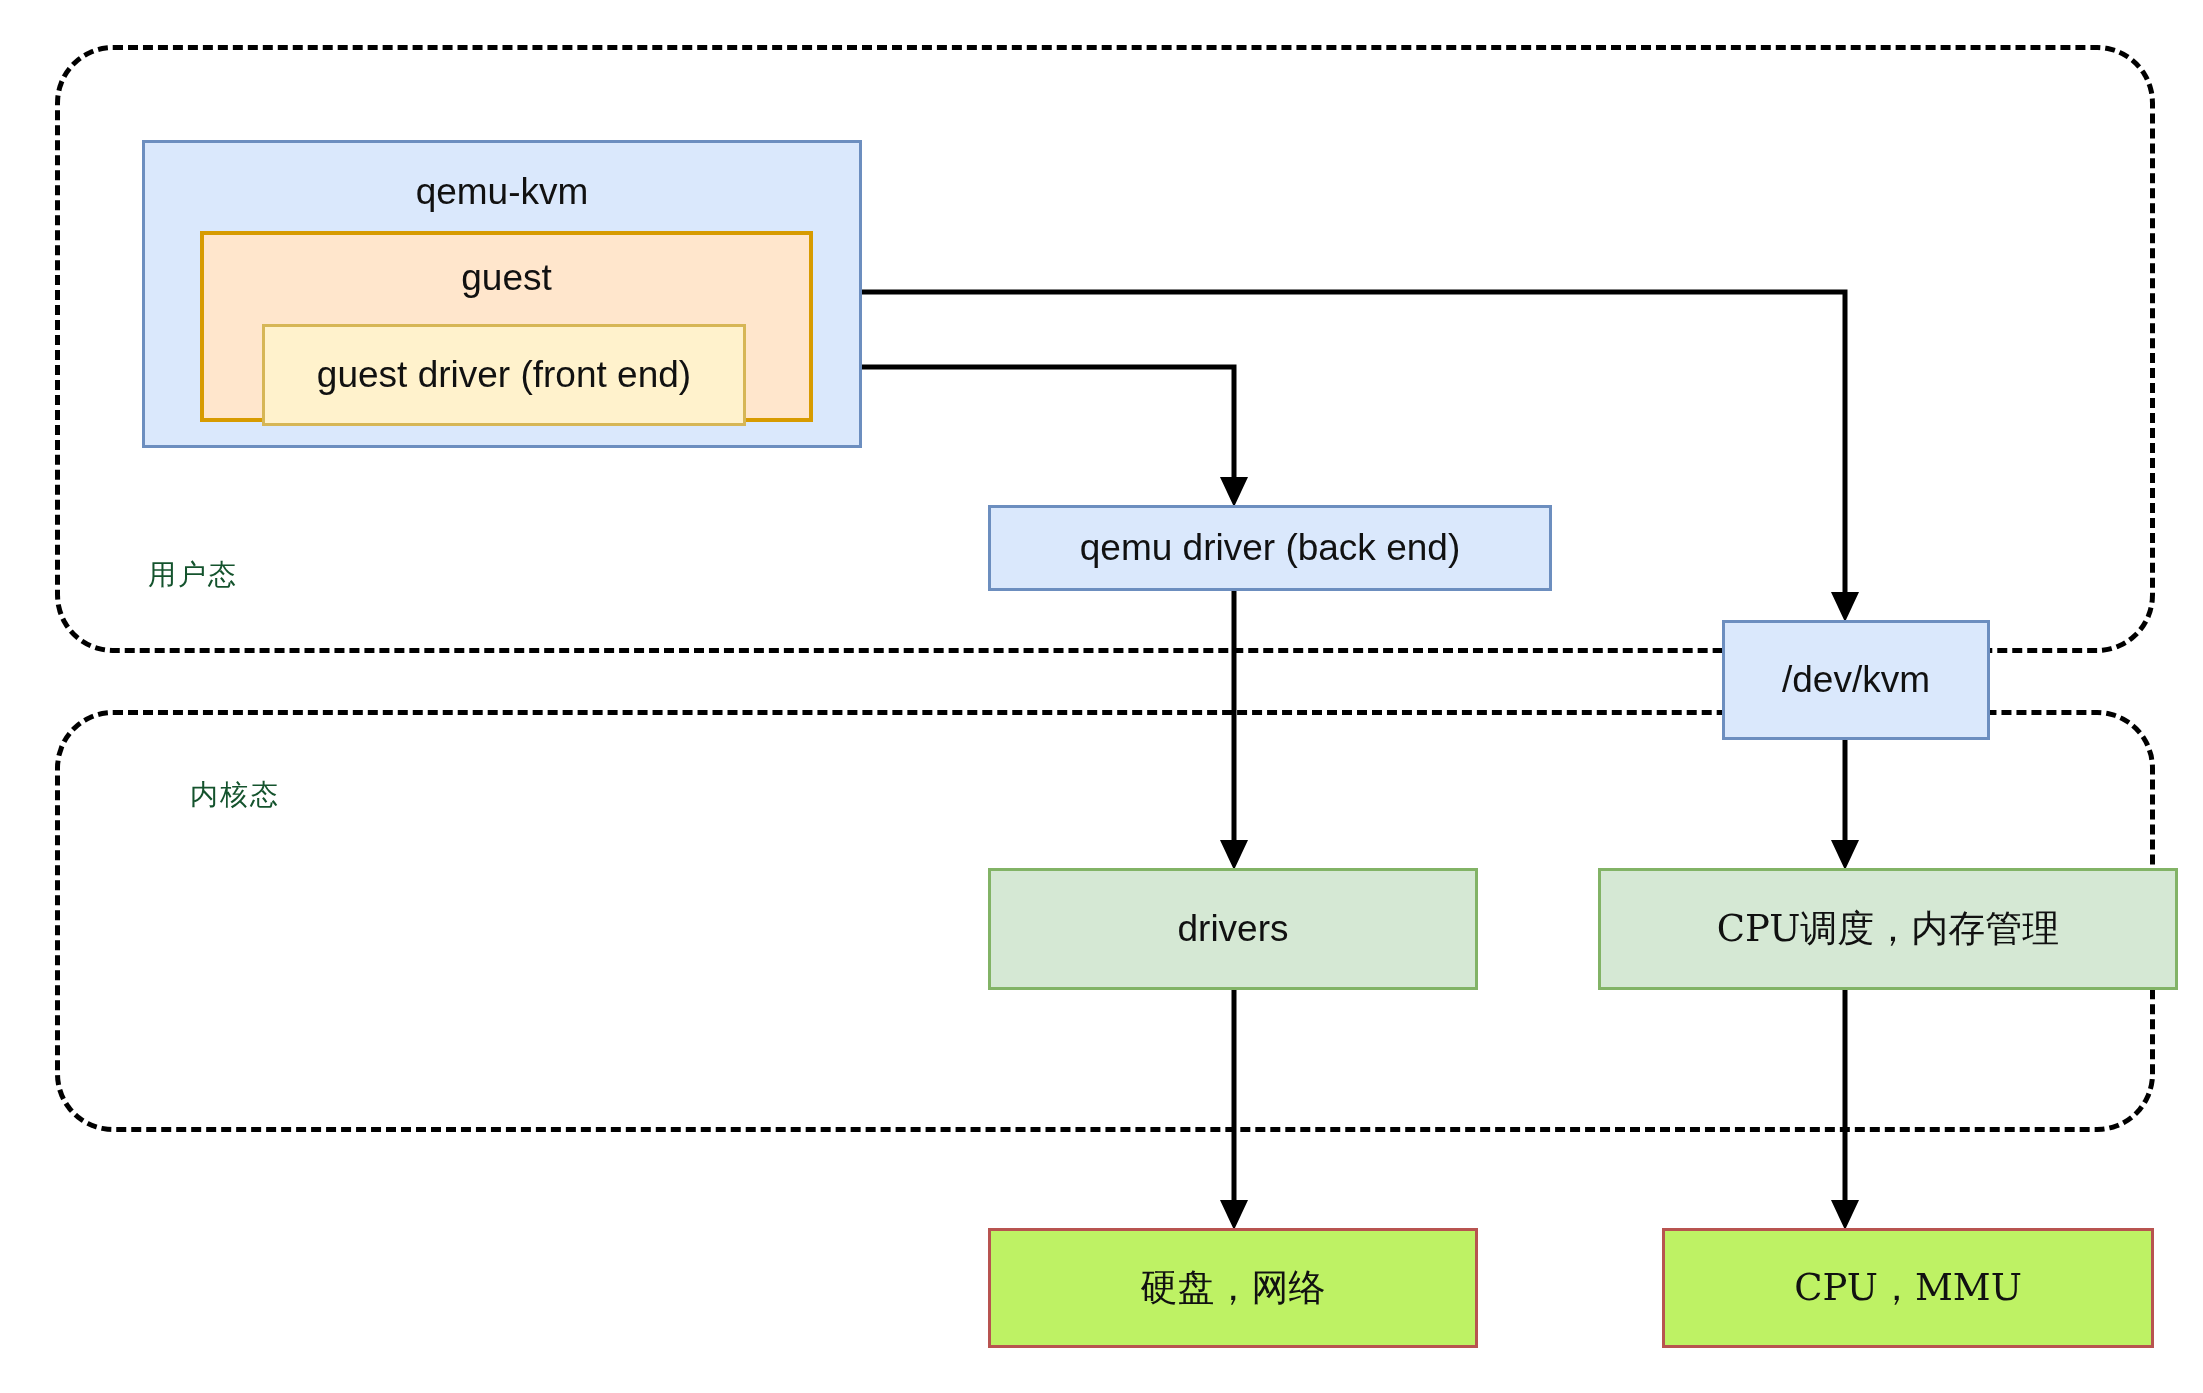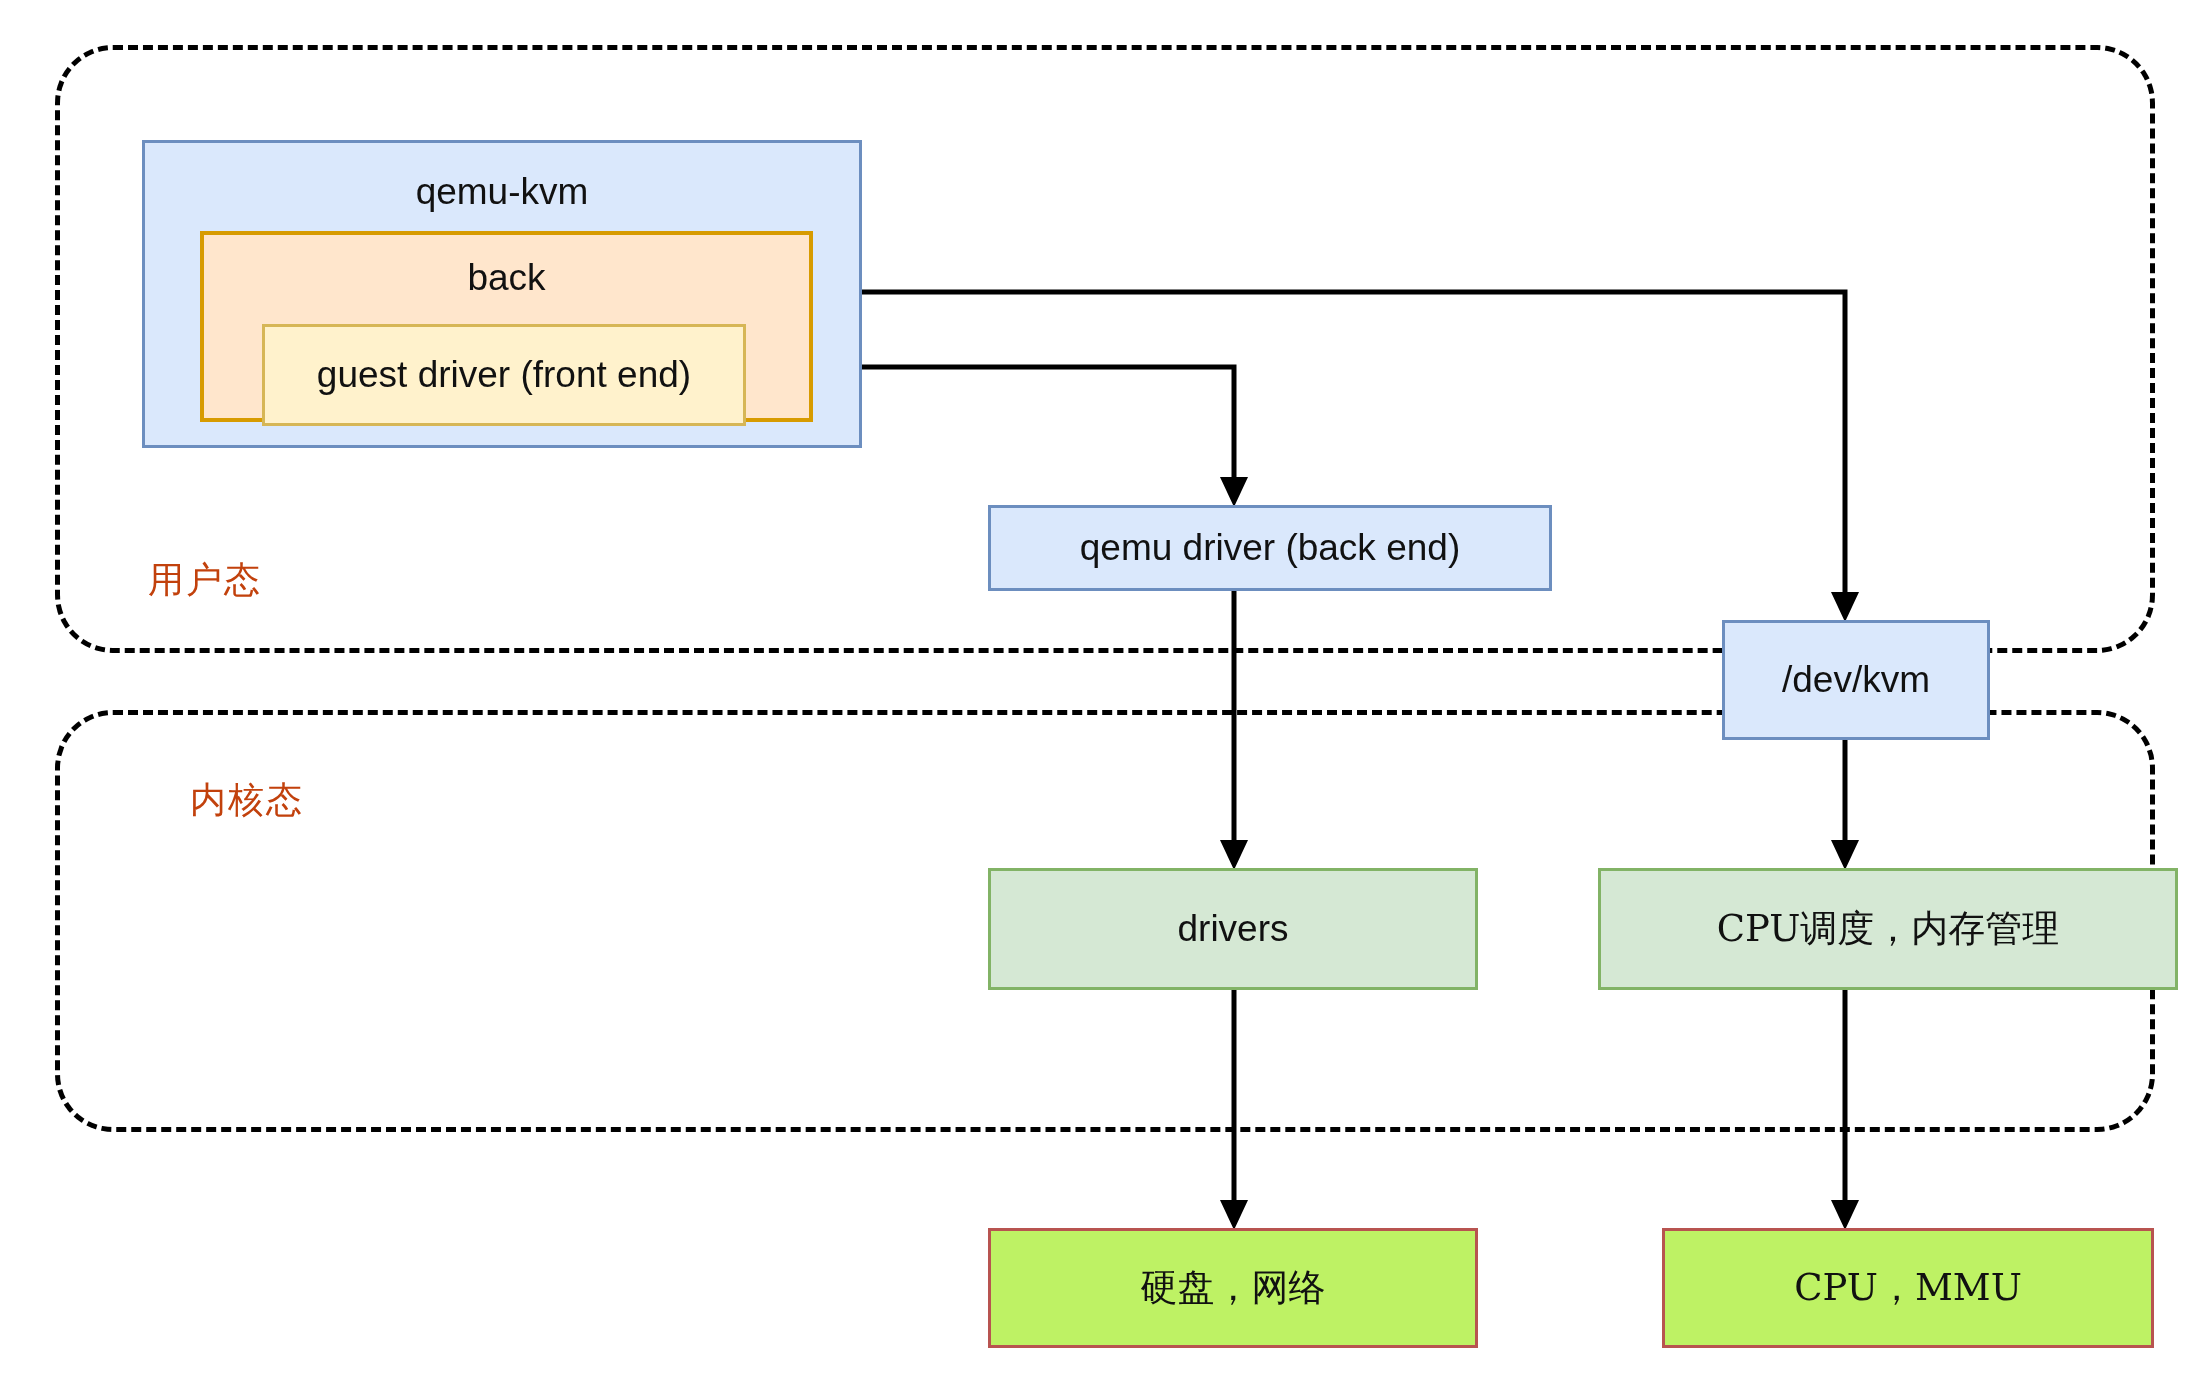--- a/index.html
+++ b/index.html
@@ -24,22 +24,22 @@
     border-radius: 58px;
     box-sizing: border-box;
     background: transparent;
   }
   #zone-user  { left: 55px; top: 45px;  width: 2100px; height: 608px; }
   #zone-kernel{ left: 55px; top: 710px; width: 2100px; height: 422px; }
 
   .zone-label {
     position: absolute;
     font-family: "DejaVu Serif", "Liberation Serif", serif;
-    font-size: 36px;
-    color: #c2410c;
+    font-size: 28px;
+    color: #14532d;
     letter-spacing: 2px;
     white-space: nowrap;
   }
   #label-user   { left: 148px; top: 556px; }
   #label-kernel { left: 148px; top: 776px; margin-left: 42px; }
 
   
   .node {
     position: absolute;
     box-sizing: border-box;
@@ -126,21 +126,21 @@
 
     <path class="edge" d="M 1845 990 L 1845 1212"></path>
     <polygon class="arrowhead" points="1845,1230 1831,1200 1859,1200"></polygon>
   </svg>
 
   <div class="node blue" id="node-qemu-kvm">
     <span>qemu-kvm</span>
   </div>
 
   <div class="node orange" id="node-guest">
-    <span>back</span>
+    <span>guest</span>
   </div>
 
   <div class="node yellow" id="node-guest-driver">
     <span>guest driver (front end)</span>
   </div>
 
   <div class="node blue" id="node-qemu-driver">
     <span>qemu driver (back end)</span>
   </div>
 

